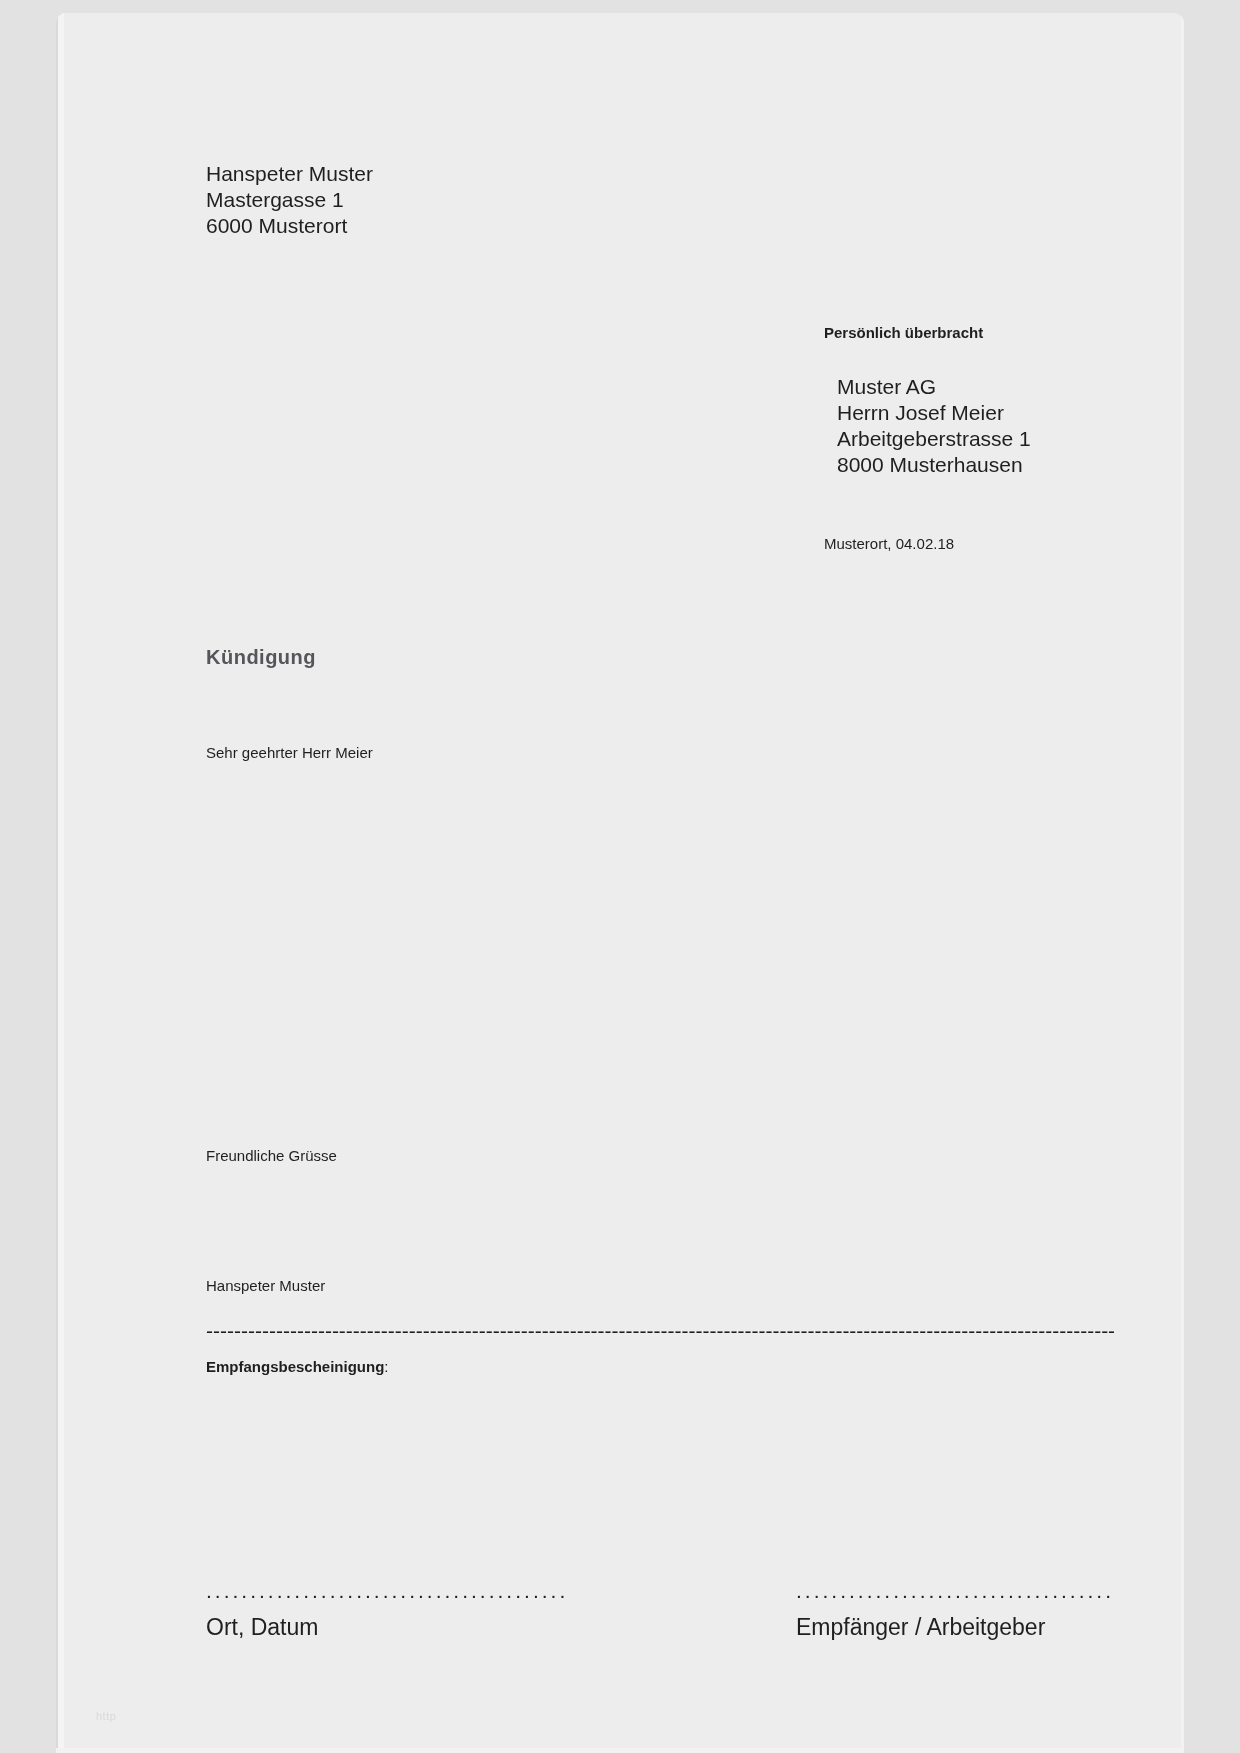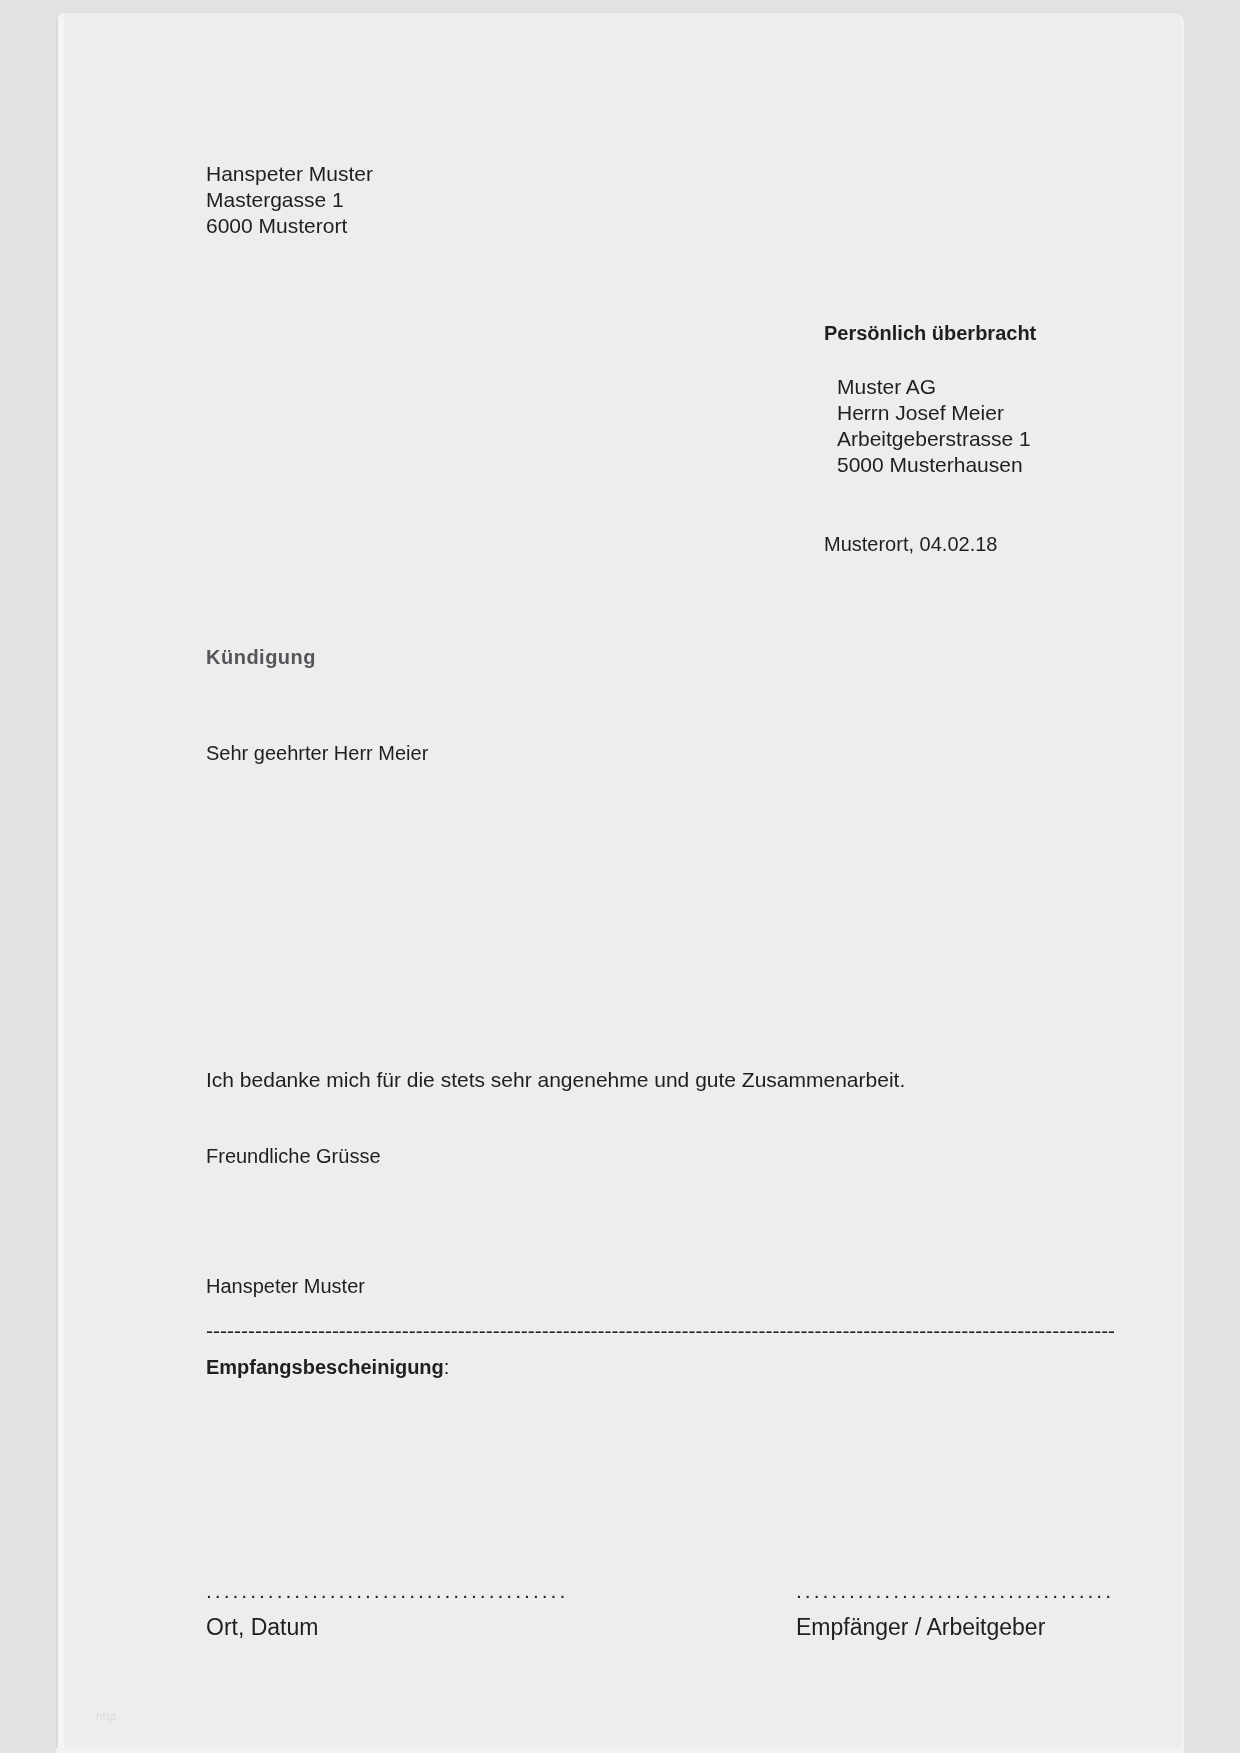--- a/index.html
+++ b/index.html
@@ -15,21 +15,21 @@
     border-radius: 10px 10px 0 0;
   }
   
   .edge-left-dark   { position:absolute; left:0; top:0; width:2px; height:100%; background:#d9d9da; }
   .edge-left-light  { position:absolute; left:2px; top:0; width:6px; height:100%; background:#f4f4f5; }
   .edge-right-light { position:absolute; right:0; top:0; width:3px; height:100%; background:#f2f2f3; }
   .edge-bottom-light{ position:absolute; left:0; bottom:7px; width:100%; height:11px; background:#f2f2f3; }
   .edge-bottom-dark { position:absolute; left:0; bottom:0;  width:100%; height:7px;  background:#d4d5d6; }
 
   .abs { position: absolute; }
-  .txt { font-size: 20px; line-height: 26px; white-space: pre; }
+  .txt { font-size: 15px; line-height: 26px; white-space: pre; }
   .bold { font-weight: bold; }
 
   .addr-block div { font-size: 21px; line-height: 26px; }
 
   .subject {
     font-size: 20px;
     font-weight: bold;
     color: #55565a;
     letter-spacing: 0.5px;
   }
@@ -78,30 +78,29 @@
     <div>Mastergasse 1</div>
     <div>6000 Musterort</div>
   </div>
 
   <div class="abs txt bold" style="left:768px; top:307px;">Persönlich überbracht</div>
 
   <div class="abs addr-block" style="left:781px; top:361px;">
     <div>Muster AG</div>
     <div>Herrn Josef Meier</div>
     <div>Arbeitgeberstrasse 1</div>
-    <div>5000 Musterhausen</div>
+    <div>8000 Musterhausen</div>
   </div>
 
   <div class="abs txt" style="left:768px; top:518px;">Musterort, 04.02.18</div>
 
   <div class="abs subject" style="left:150px; top:633px;">Kündigung</div>
 
   <div class="abs txt" style="left:150px; top:727px;">Sehr geehrter Herr Meier</div>
 
-  <div class="abs para last-left" style="left:150px; top:1052px;">Ich bedanke mich für die stets sehr angenehme und gute Zusammenarbeit.</div>
 
   <div class="abs txt" style="left:150px; top:1130px;">Freundliche Grüsse</div>
 
   <div class="abs txt" style="left:150px; top:1260px;">Hanspeter Muster</div>
 
   <div class="abs dash-line" style="left:150px; top:1306px;">----------------------------------------------------------------------------------------------------------------------------------------</div>
 
   <div class="abs txt" style="left:150px; top:1341px;"><span class="bold">Empfangsbescheinigung</span><span>:</span></div>
 
 

